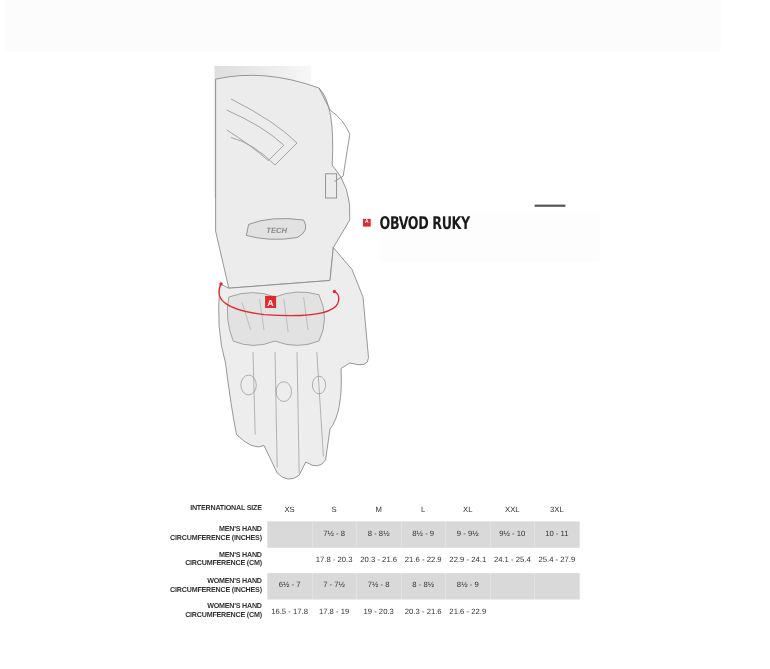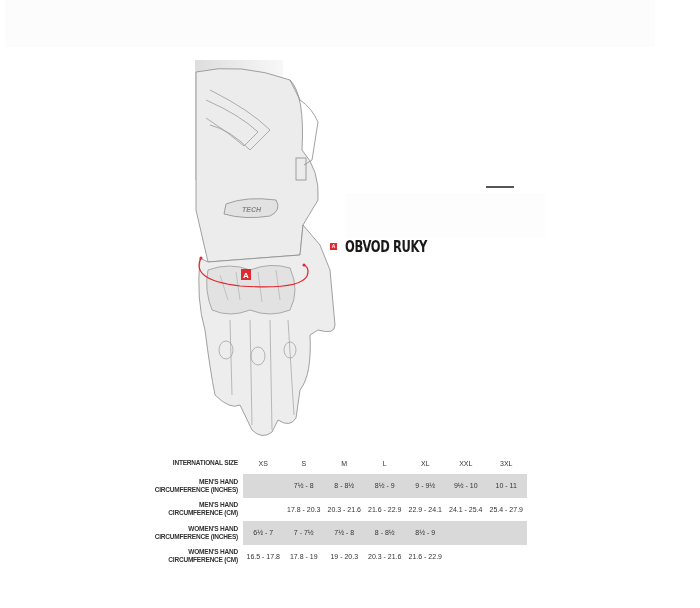--- a/index.html
+++ b/index.html
@@ -1,19 +1,19 @@
 <!DOCTYPE html>
 <html><head>
 <meta charset="utf-8">
 <style>
   html, body { margin:0; padding:0; background:#ffffff; }
   body { width:700px; height:608px; position:relative; overflow:hidden; font-family:"Liberation Sans", sans-serif; }
   .topband { position:absolute; left:5px; top:0; width:650px; height:47px; background:#fcfcfc; }
   .glove { position:absolute; left:180px; top:55px; width:170px; height:390px; }
-  .legend { position:absolute; left:330px; top:193px; display:flex; align-items:center; gap:8px;margin-top:44px; }
+  .legend { position:absolute; left:330px; top:193px; display:flex; align-items:center; gap:8px; }
   .legend .badge { width:7px; height:7px; background:#e0292f; color:#fff; font-size:5px; line-height:7px; text-align:center; font-weight:bold; }
   .legend .label { font-family:"DejaVu Sans", sans-serif; font-weight:bold; font-size:16px; letter-spacing:-0.5px; color:#1a1a1a; transform:scaleX(0.72); transform-origin:left center; }
   .legend-line { position:absolute; left:486px; top:186px; width:28px; height:2px; background:#555; }
   .faintbox { position:absolute; left:345px; top:193px; width:200px; height:45px; background:#fdfdfd; }
   table.sizes { position:absolute; left:150px; top:452px; border-collapse:collapse; font-size:7px; color:#333; }
   table.sizes td { text-align:center; padding:0; height:23.5px; width:40.5px; }
   table.sizes td.lbl { width:88px; text-align:right; padding-right:5px; font-weight:bold; font-size:6.5px; line-height:8px; color:#333; letter-spacing:-0.2px; }
   table.sizes tr.shade td:not(.lbl) { background:#d9d9d9; }
   table.sizes tr.head td { height:22px; }
 </style>

